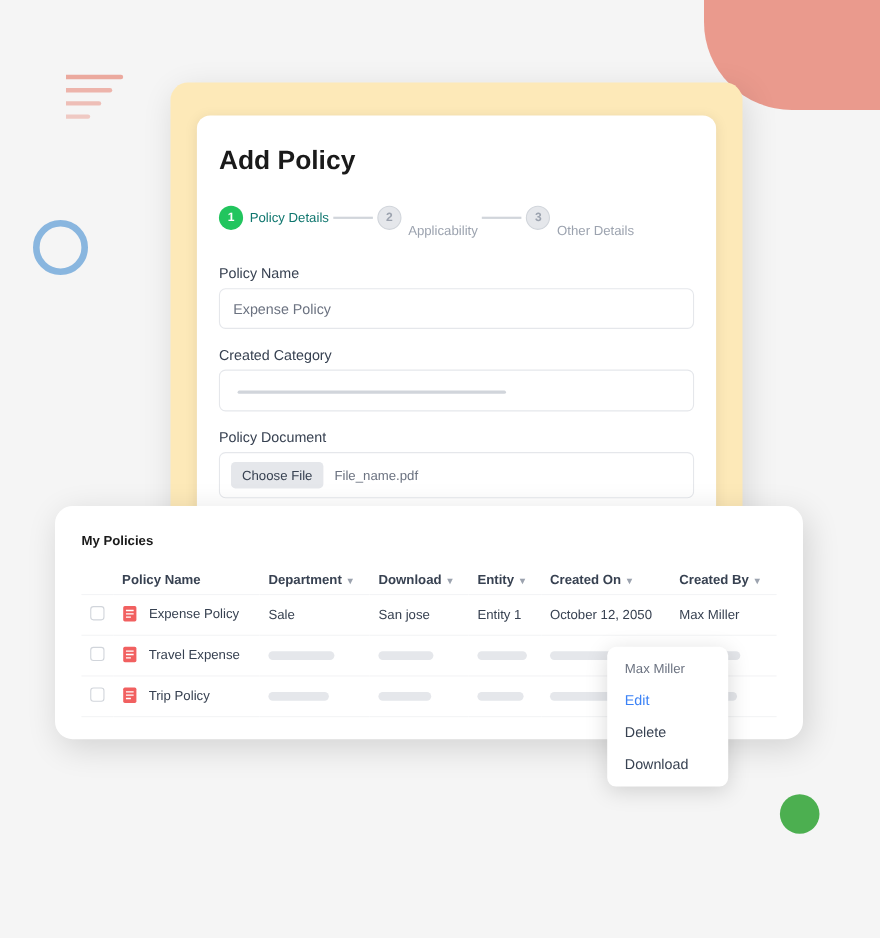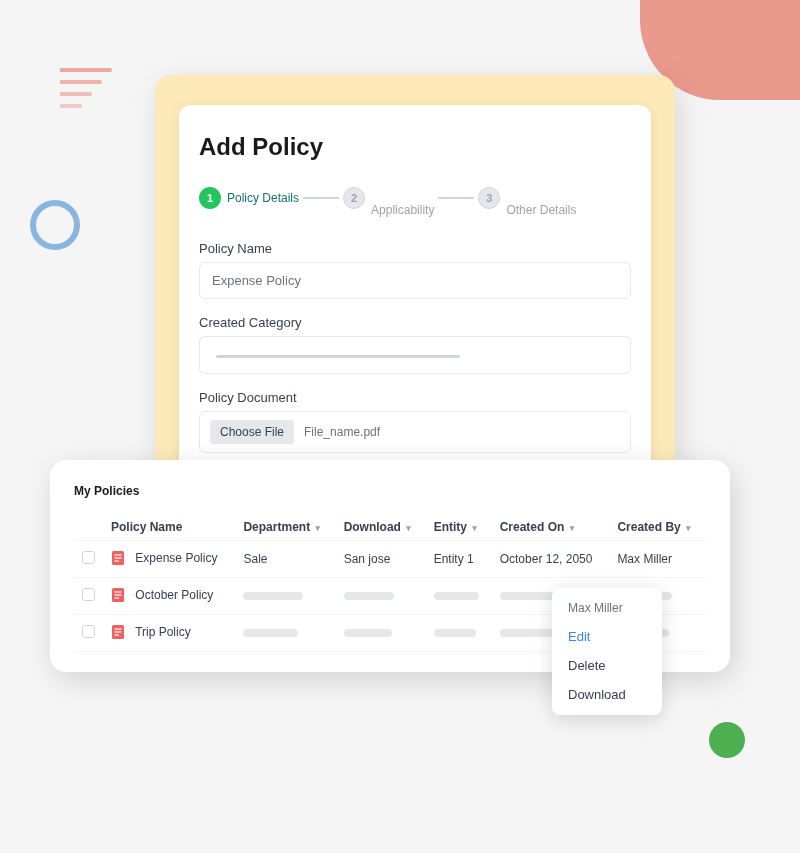--- a/index.html
+++ b/index.html
@@ -459,21 +459,21 @@
           </td>
           <td>
             <span class="policy-icon">
               <svg viewBox="0 0 14 16" fill="none" xmlns="http://www.w3.org/2000/svg">
                 <rect x="1" y="1" width="12" height="14" rx="1.5" fill="#ef4444" opacity="0.85"></rect>
                 <line x1="3.5" y1="5" x2="10.5" y2="5" stroke="white" stroke-width="1.2"></line>
                 <line x1="3.5" y1="8" x2="10.5" y2="8" stroke="white" stroke-width="1.2"></line>
                 <line x1="3.5" y1="11" x2="8" y2="11" stroke="white" stroke-width="1.2"></line>
               </svg>
             </span>
-            <span>October Policy</span>
+            <span>Travel Expense</span>
           </td>
           <td><span class="placeholder-line" style="width:60px;"></span></td>
           <td><span class="placeholder-line" style="width:50px;"></span></td>
           <td><span class="placeholder-line" style="width:45px;"></span></td>
           <td><span class="placeholder-line" style="width:70px;"></span></td>
           <td><span class="placeholder-line" style="width:55px;"></span></td>
         </tr>
 
         <tr>
           <td class="checkbox-cell">

